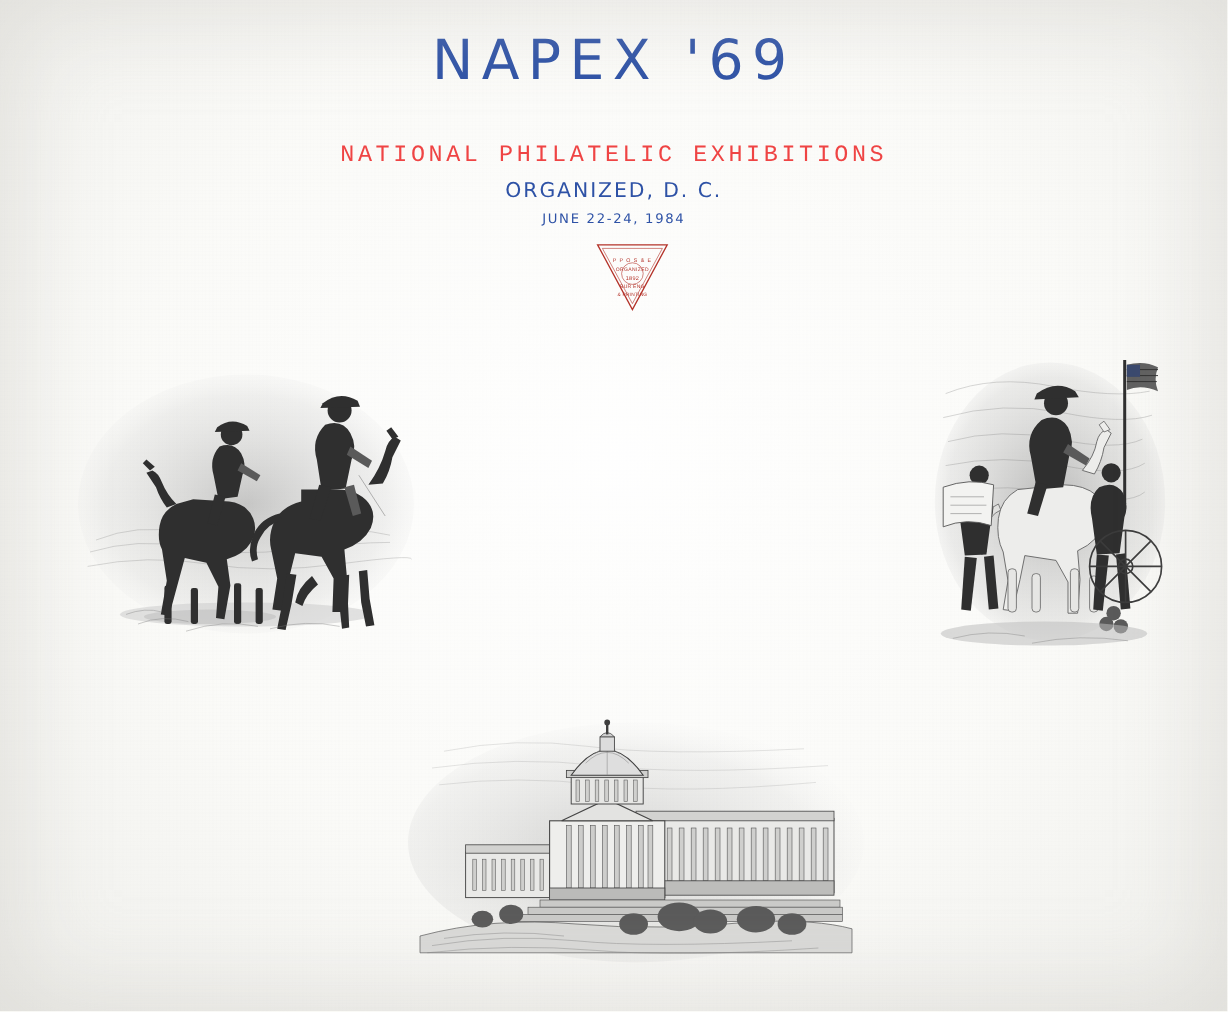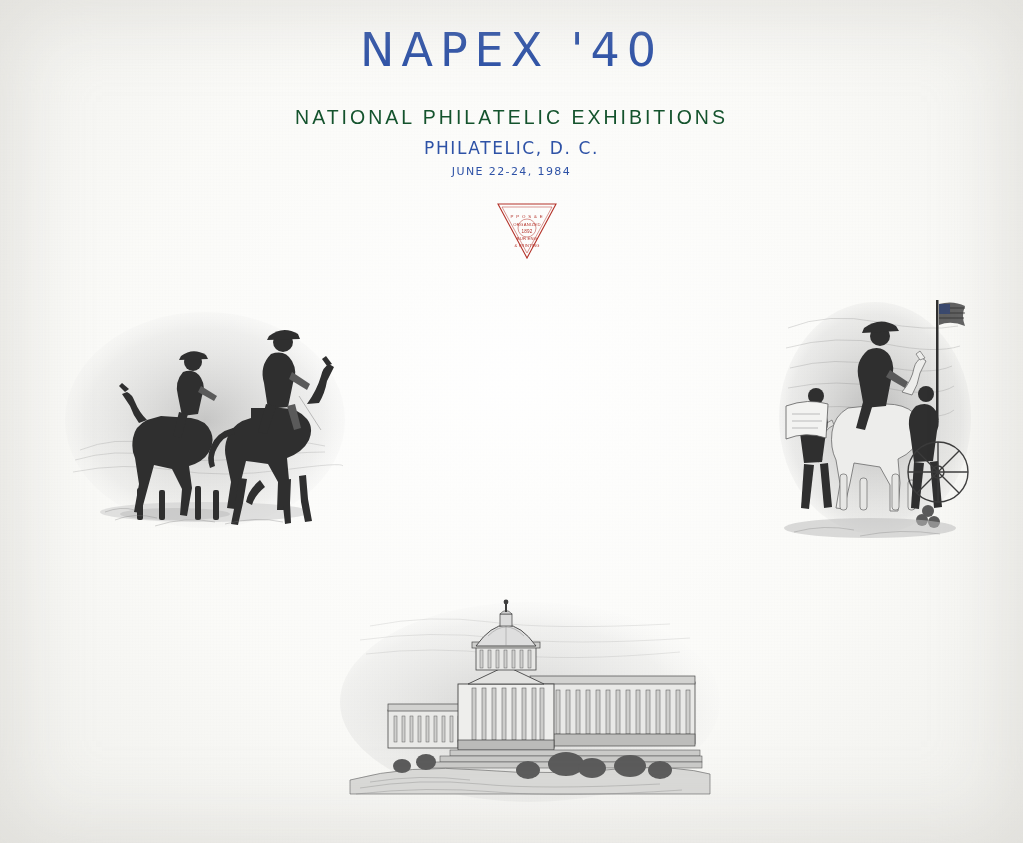--- a/index.html
+++ b/index.html
@@ -45,25 +45,25 @@
   }
   .title {
     font-family: "DejaVu Sans", sans-serif;
     font-size: 46px;
     letter-spacing: 7px;
     font-weight: 400;
     color: #2e52a6;
     line-height: 1.05;
   }
   .subtitle {
-    margin-top: 32px;
-    font-family: Liberation Sans, sans-serif;
+    margin-top: 44px;
+    font-family: Liberation Mono, monospace;
     font-size: 19.5px;
     letter-spacing: 3.0px;
-    color: #14532d;
+    color: #ef4444;
   }
   .city {
     margin-top: 9px;
     font-family: "DejaVu Sans", sans-serif;
     font-size: 17px;
     letter-spacing: 1.6px;
     color: #2e52a6;
   }
   .dates {
     margin-top: 7px;
@@ -109,23 +109,23 @@
   .hatch { stroke: #7a7a7a; stroke-width: 0.45; fill: none; }
 </style>
 </head>
 <body>
 
 <div class="sheet">
 
   <div class="paper-texture"></div>
 
   <div class="header">
-    <div class="title">NAPEX '40</div>
+    <div class="title">NAPEX '69</div>
     <div class="subtitle">NATIONAL PHILATELIC EXHIBITIONS</div>
-    <div class="city">PHILATELIC, D. C.</div>
+    <div class="city">ORGANIZED, D. C.</div>
     <div class="dates">JUNE 22-24, 1984</div>
   </div>
 
   <div class="logo">
     <svg viewBox="0 0 78 68" width="78" height="68">
       <polygon points="10,6 68,6 39,60" fill="none" stroke="#b4332a" stroke-width="1.1"></polygon>
       <polygon points="14,9 64,9 39,55" fill="none" stroke="#b4332a" stroke-width="0.5"></polygon>
       <circle cx="39" cy="30" r="9" fill="none" stroke="#b4332a" stroke-width="0.5"></circle>
     </svg>
     <div class="logo-text">

